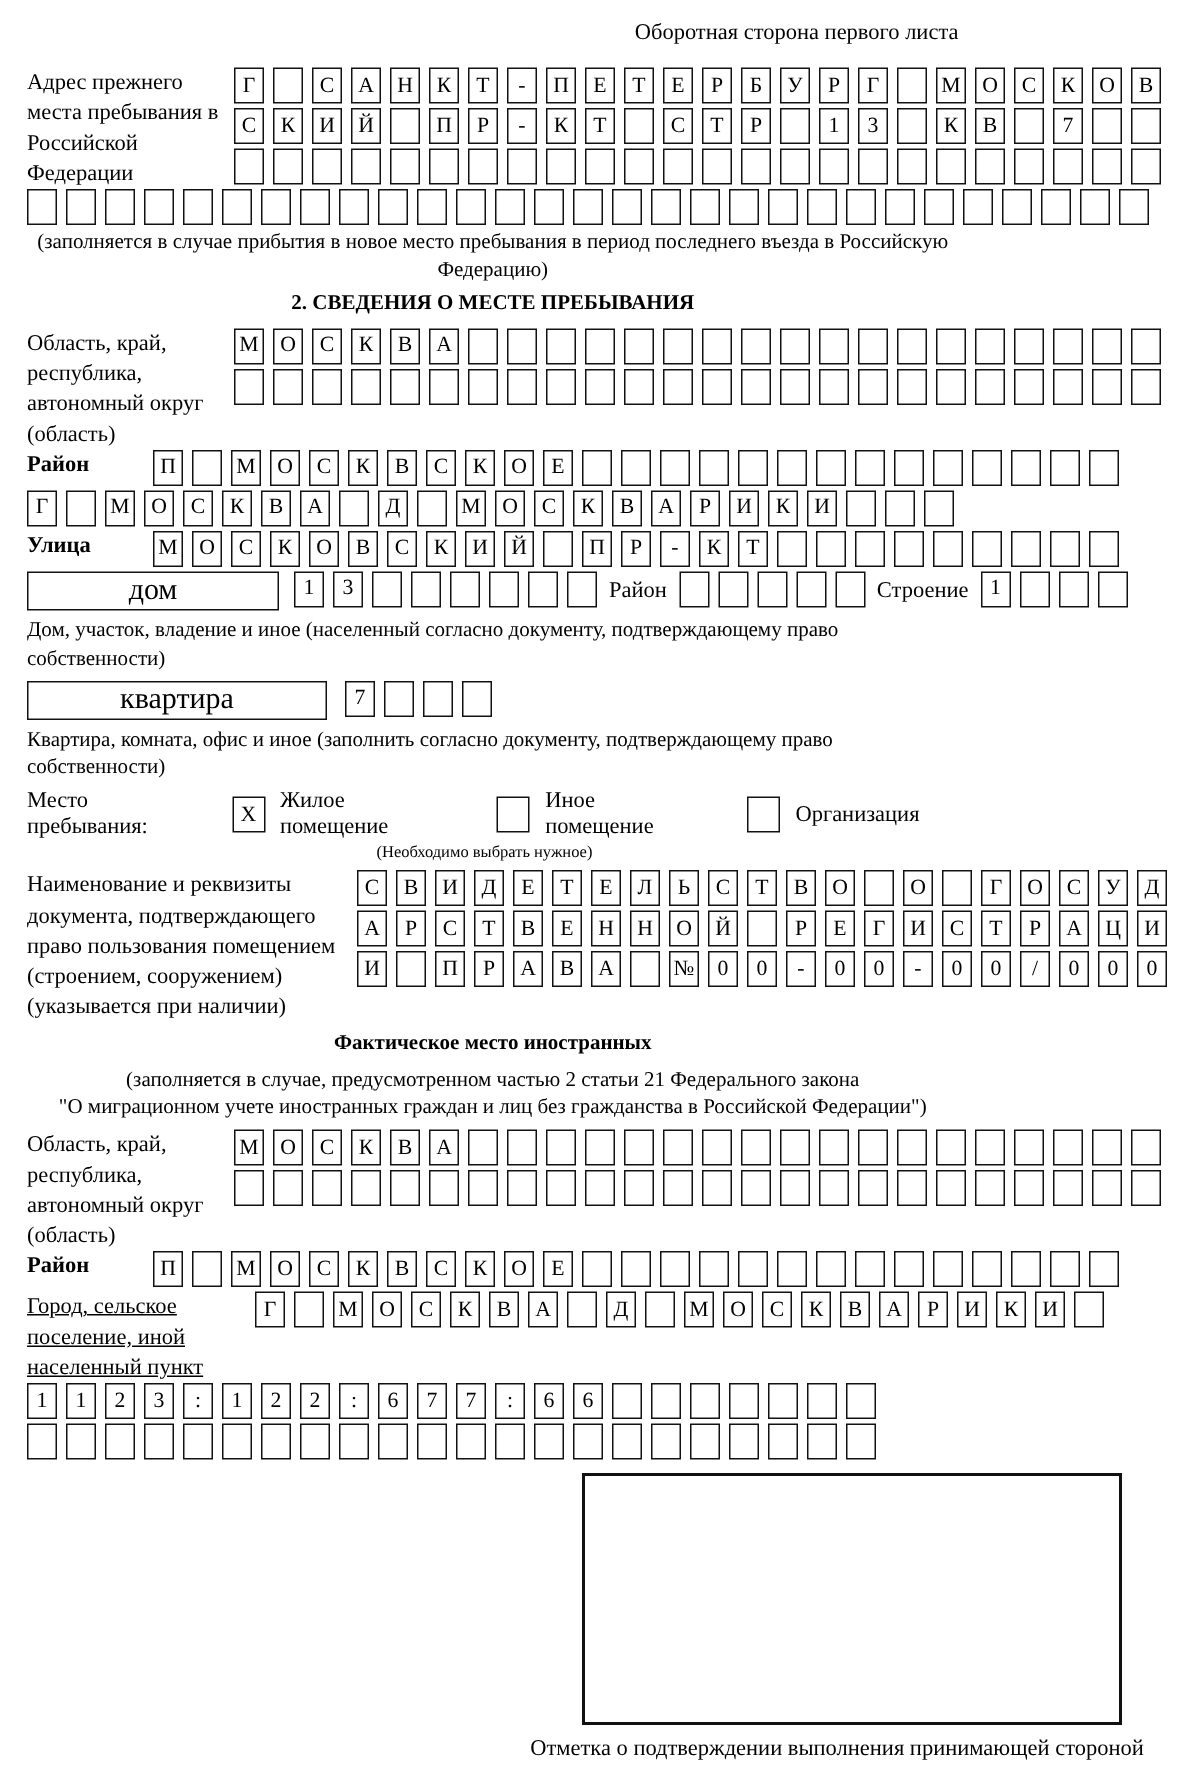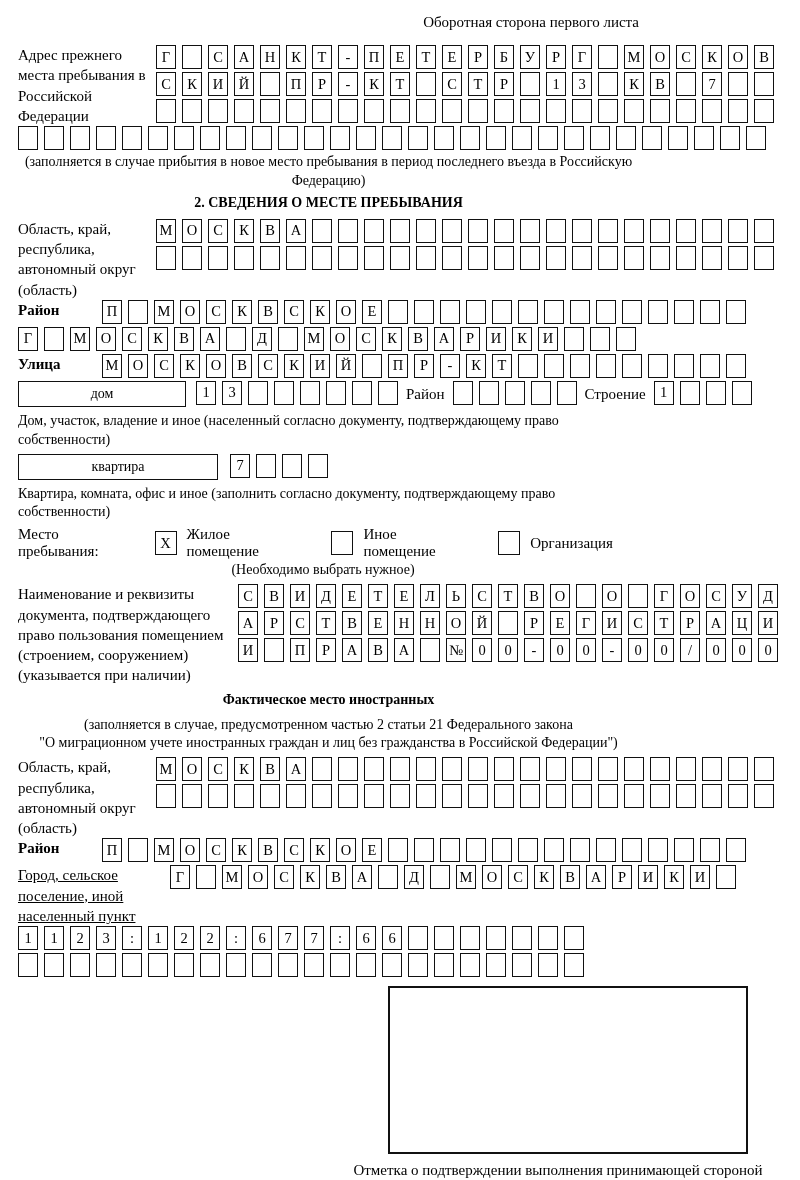--- a/index.html
+++ b/index.html
@@ -11,33 +11,33 @@
   .label{font-size:15px;line-height:1.35;padding-right:8px;box-sizing:border-box;flex-shrink:0;}
   .lw-a{width:138px;}
   .lw-b{width:84px;font-weight:bold;}
   .lw-c{width:220px;}
   .lw-d{width:152px;text-decoration:underline;}
   .clip58{height:54px;overflow:visible;}
   .cells{display:flex;gap:6px;margin-bottom:3px;flex-wrap:nowrap;}
   .cell{width:20px;height:24px;border:1.6px solid #111;box-sizing:border-box;flex-shrink:0;
         display:flex;align-items:center;justify-content:center;font-size:14.5px;}
   .widebox{border:1.6px solid #111;height:26px;box-sizing:border-box;flex-shrink:0;
-        display:flex;align-items:center;justify-content:center;font-size:14px;}
+        display:flex;align-items:center;justify-content:center;font-size:20px;}
   .wb-dom{width:168px;margin-right:10px;}
   .wb-kv{width:200px;margin-right:12px;}
   .inline-lbl{font-size:15px;line-height:26px;margin:0 8px;flex-shrink:0;}
   .caption{font-size:14px;line-height:1.35;margin-bottom:4px;}
   .center{text-align:center;}
   .sec-title{font-weight:bold;text-align:center;font-size:14px;margin:4px 0 8px 0;}
   .cbox{width:22px;height:24px;border:1.6px solid #111;box-sizing:border-box;flex-shrink:0;
         display:flex;align-items:center;justify-content:center;font-size:14.5px;margin-right:10px;}
   .opt{display:flex;align-items:center;margin-right:26px;}
   .opt-label{font-size:15px;}
   .stay-row{display:flex;align-items:center;margin:4px 0 2px 0;}
-  .stay-caption{width:330px;margin-left:140px;text-align:center;font-size:14px;margin-bottom:6px;}
+  .stay-caption{width:330px;margin-left:140px;text-align:center;font-size:11px;margin-bottom:6px;}
   .stamp{width:360px;height:168px;border:2px solid #111;box-sizing:border-box;margin:6px 0 6px 370px;}
   .stamp-caption{width:420px;margin-left:330px;text-align:center;font-size:15px;line-height:1.4;}
   .mb4{margin-bottom:4px;}
   .mt6{margin-top:6px;}
 </style>
 </head>
 <body>
 
 <div class="page">
 

